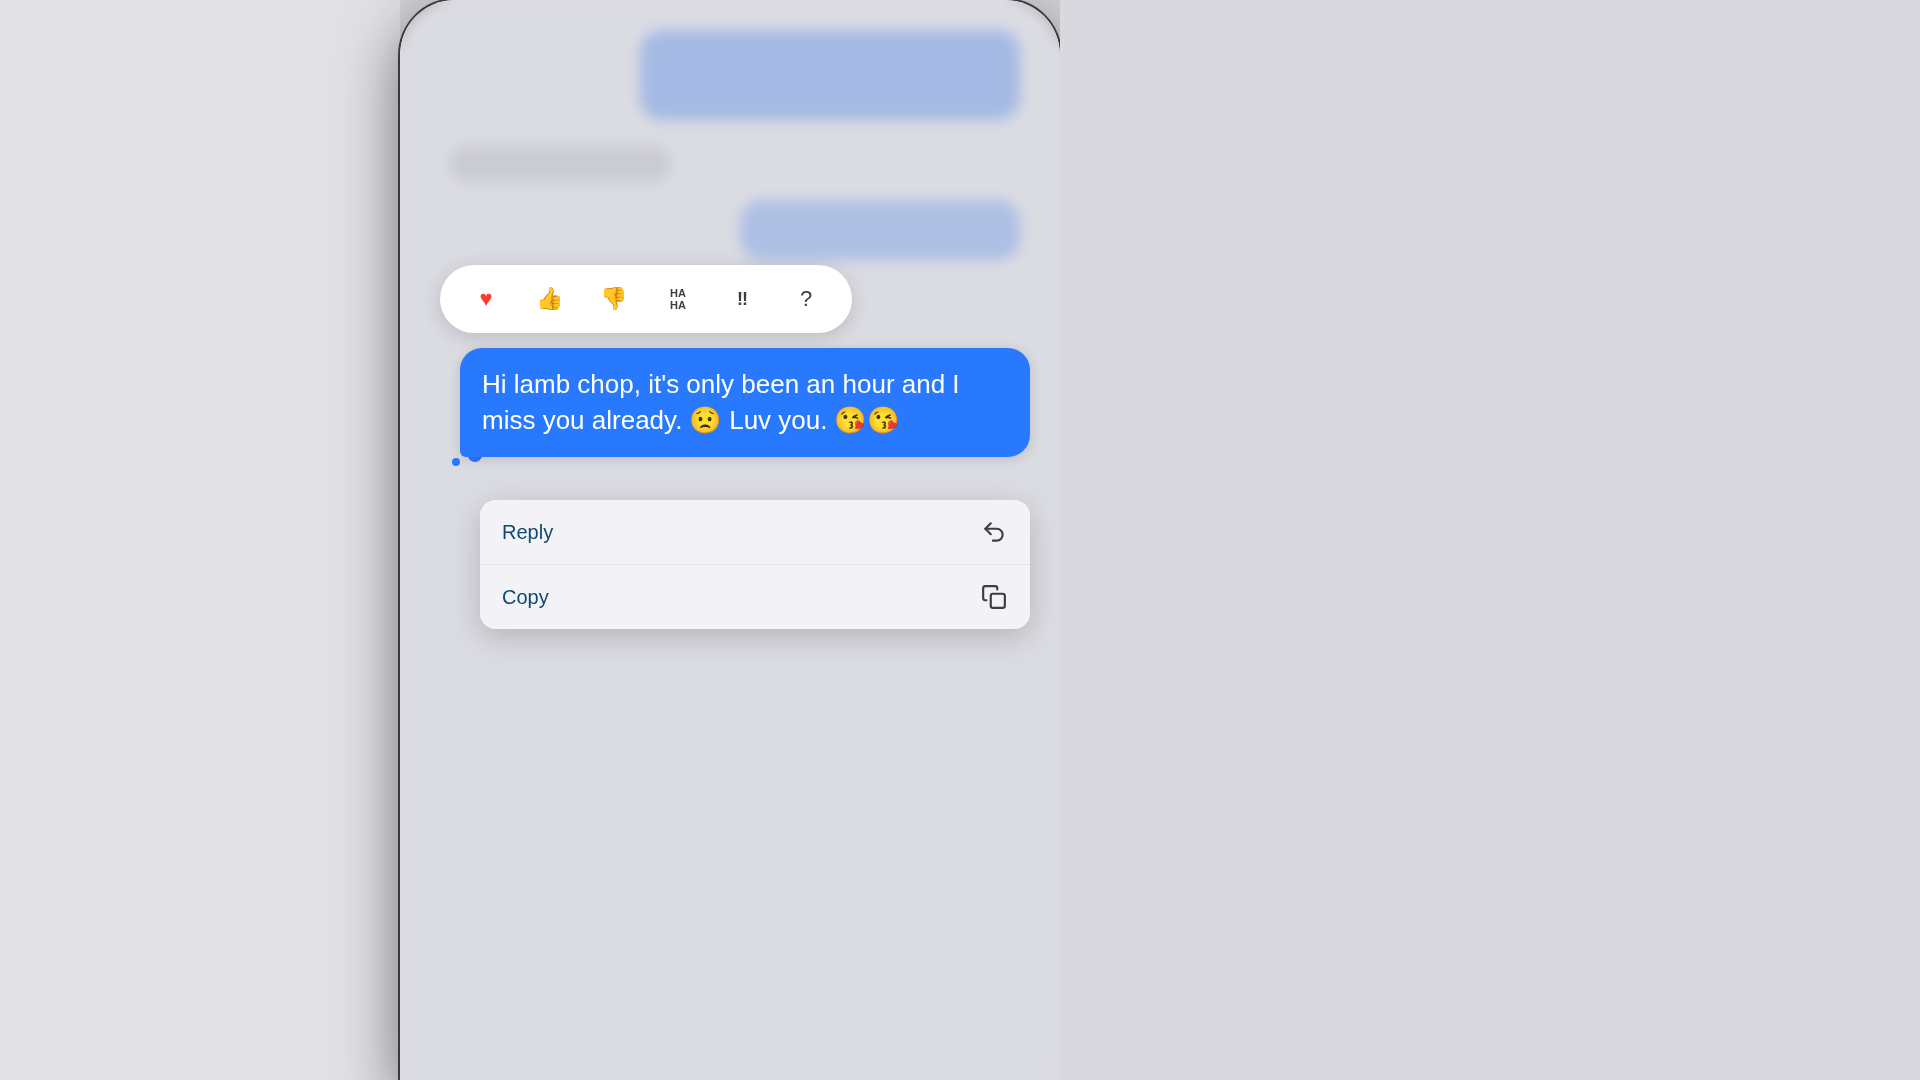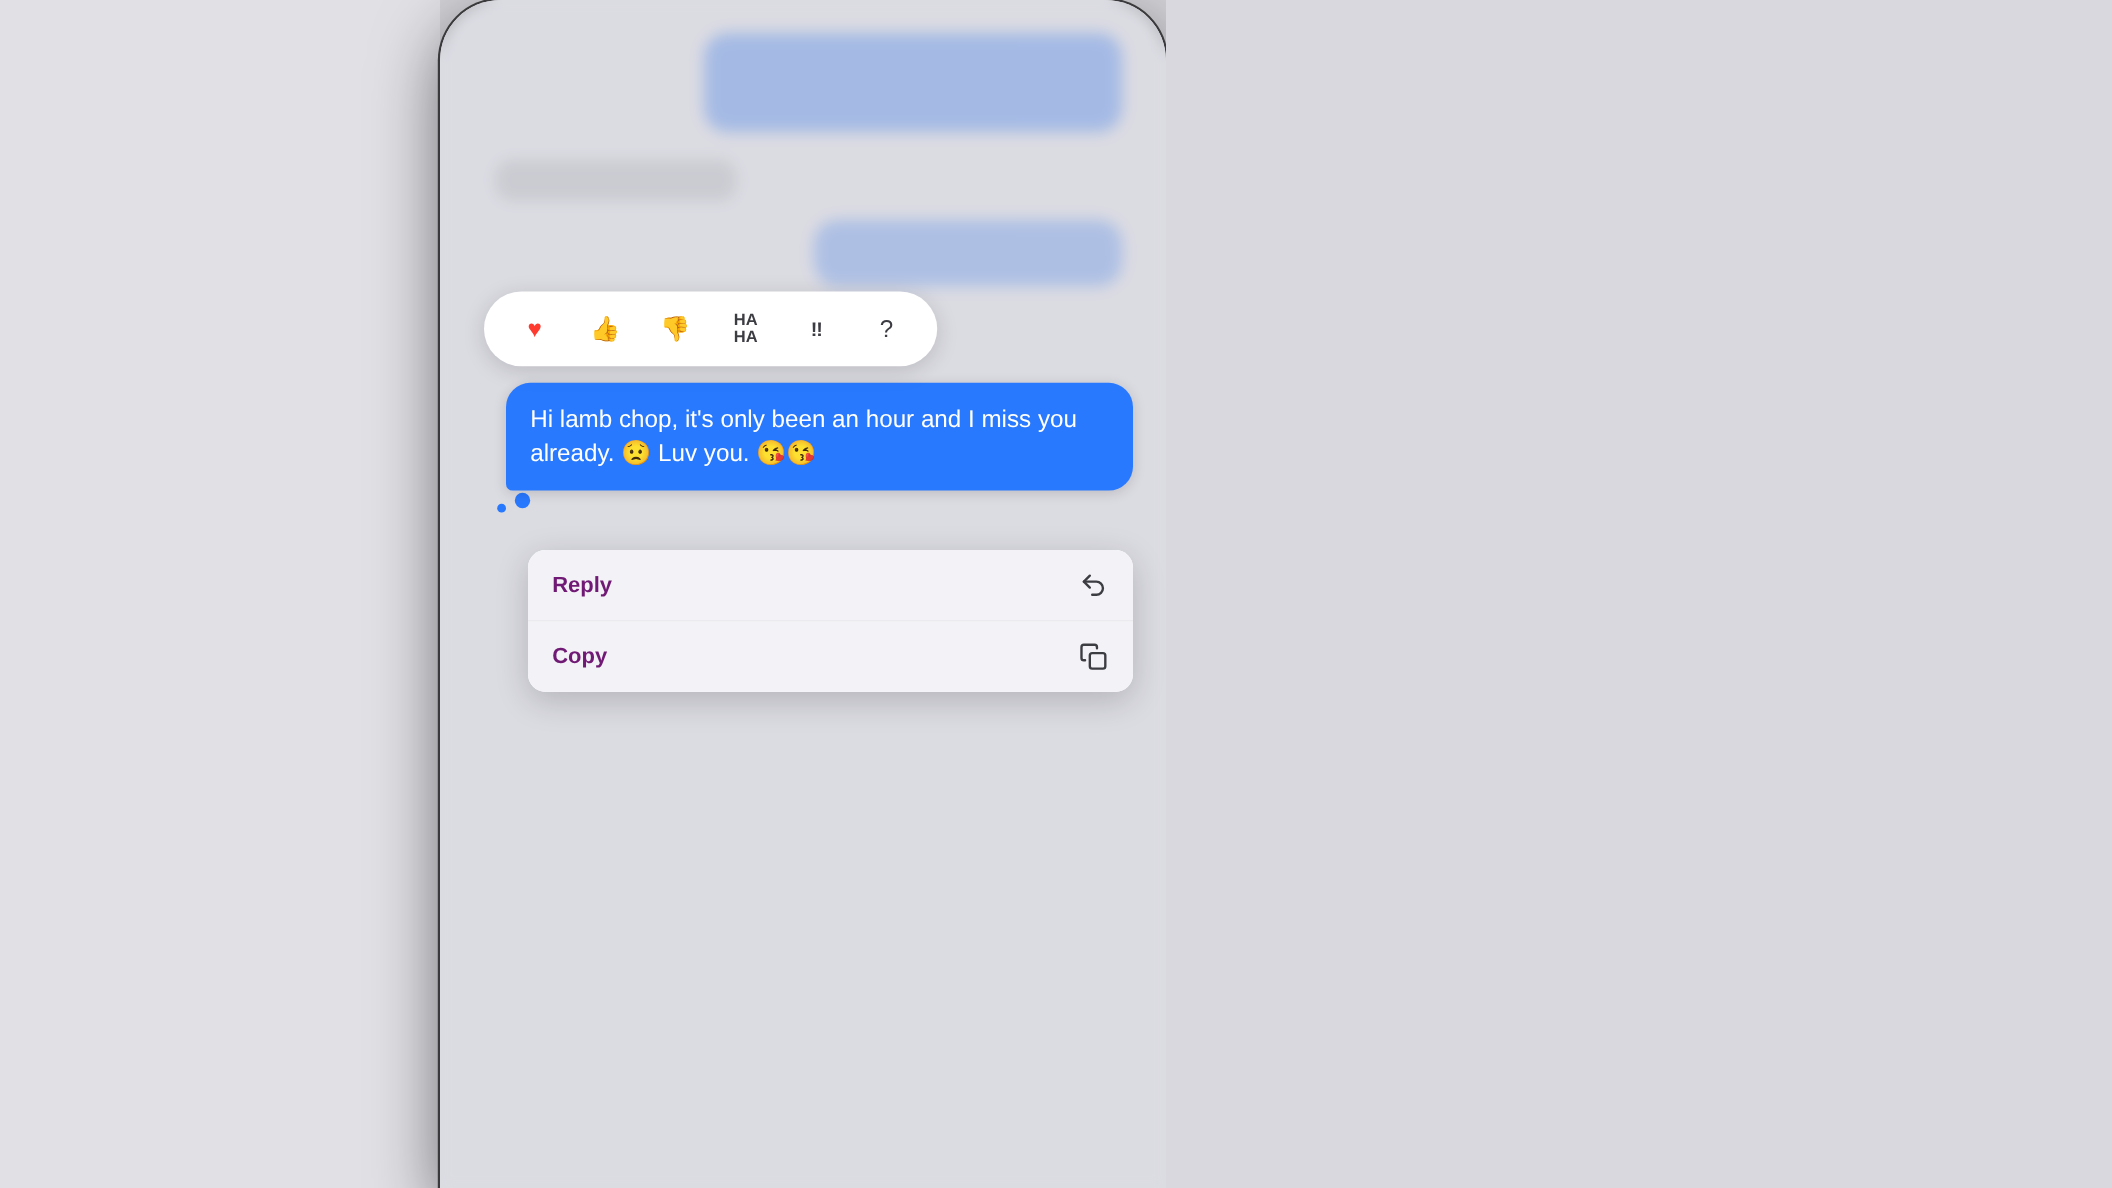--- a/index.html
+++ b/index.html
@@ -164,21 +164,21 @@
       left: 60px;
       right: 30px;
       background: #2979ff;
       border-radius: 22px 22px 22px 6px;
       padding: 18px 22px;
       z-index: 8;
       box-shadow: 0 2px 12px rgba(0,0,0,0.15);
     }
 
     .message-text {
-      font-size: 22px;
+      font-size: 26px;
       line-height: 1.4;
       color: white;
       font-weight: 400;
     }
 
     
     .context-menu {
       position: absolute;
       top: 500px;
       left: 80px;
@@ -201,37 +201,37 @@
       transition: background 0.1s;
     }
 
     .menu-item:last-child {
       border-bottom: none;
       justify-content: space-between;
     }
 
     .menu-item-label {
       font-size: 20px;
-      font-weight: 700;
-      color: #701a75;
+      font-weight: 400;
+      color: #0c4a6e;
     }
 
     .menu-item-icon {
       width: 28px;
       height: 28px;
       display: flex;
       align-items: center;
       justify-content: center;
       color: #3c3c43;
       font-size: 20px;
     }
 
     
     .haha-icon {
-      font-size: 15px;
+      font-size: 11px;
       font-weight: 700;
       color: #3c3c43;
       line-height: 1.1;
       text-align: center;
     }
 
     
     .exclaim-icon {
       font-size: 14px;
       font-weight: 700;

